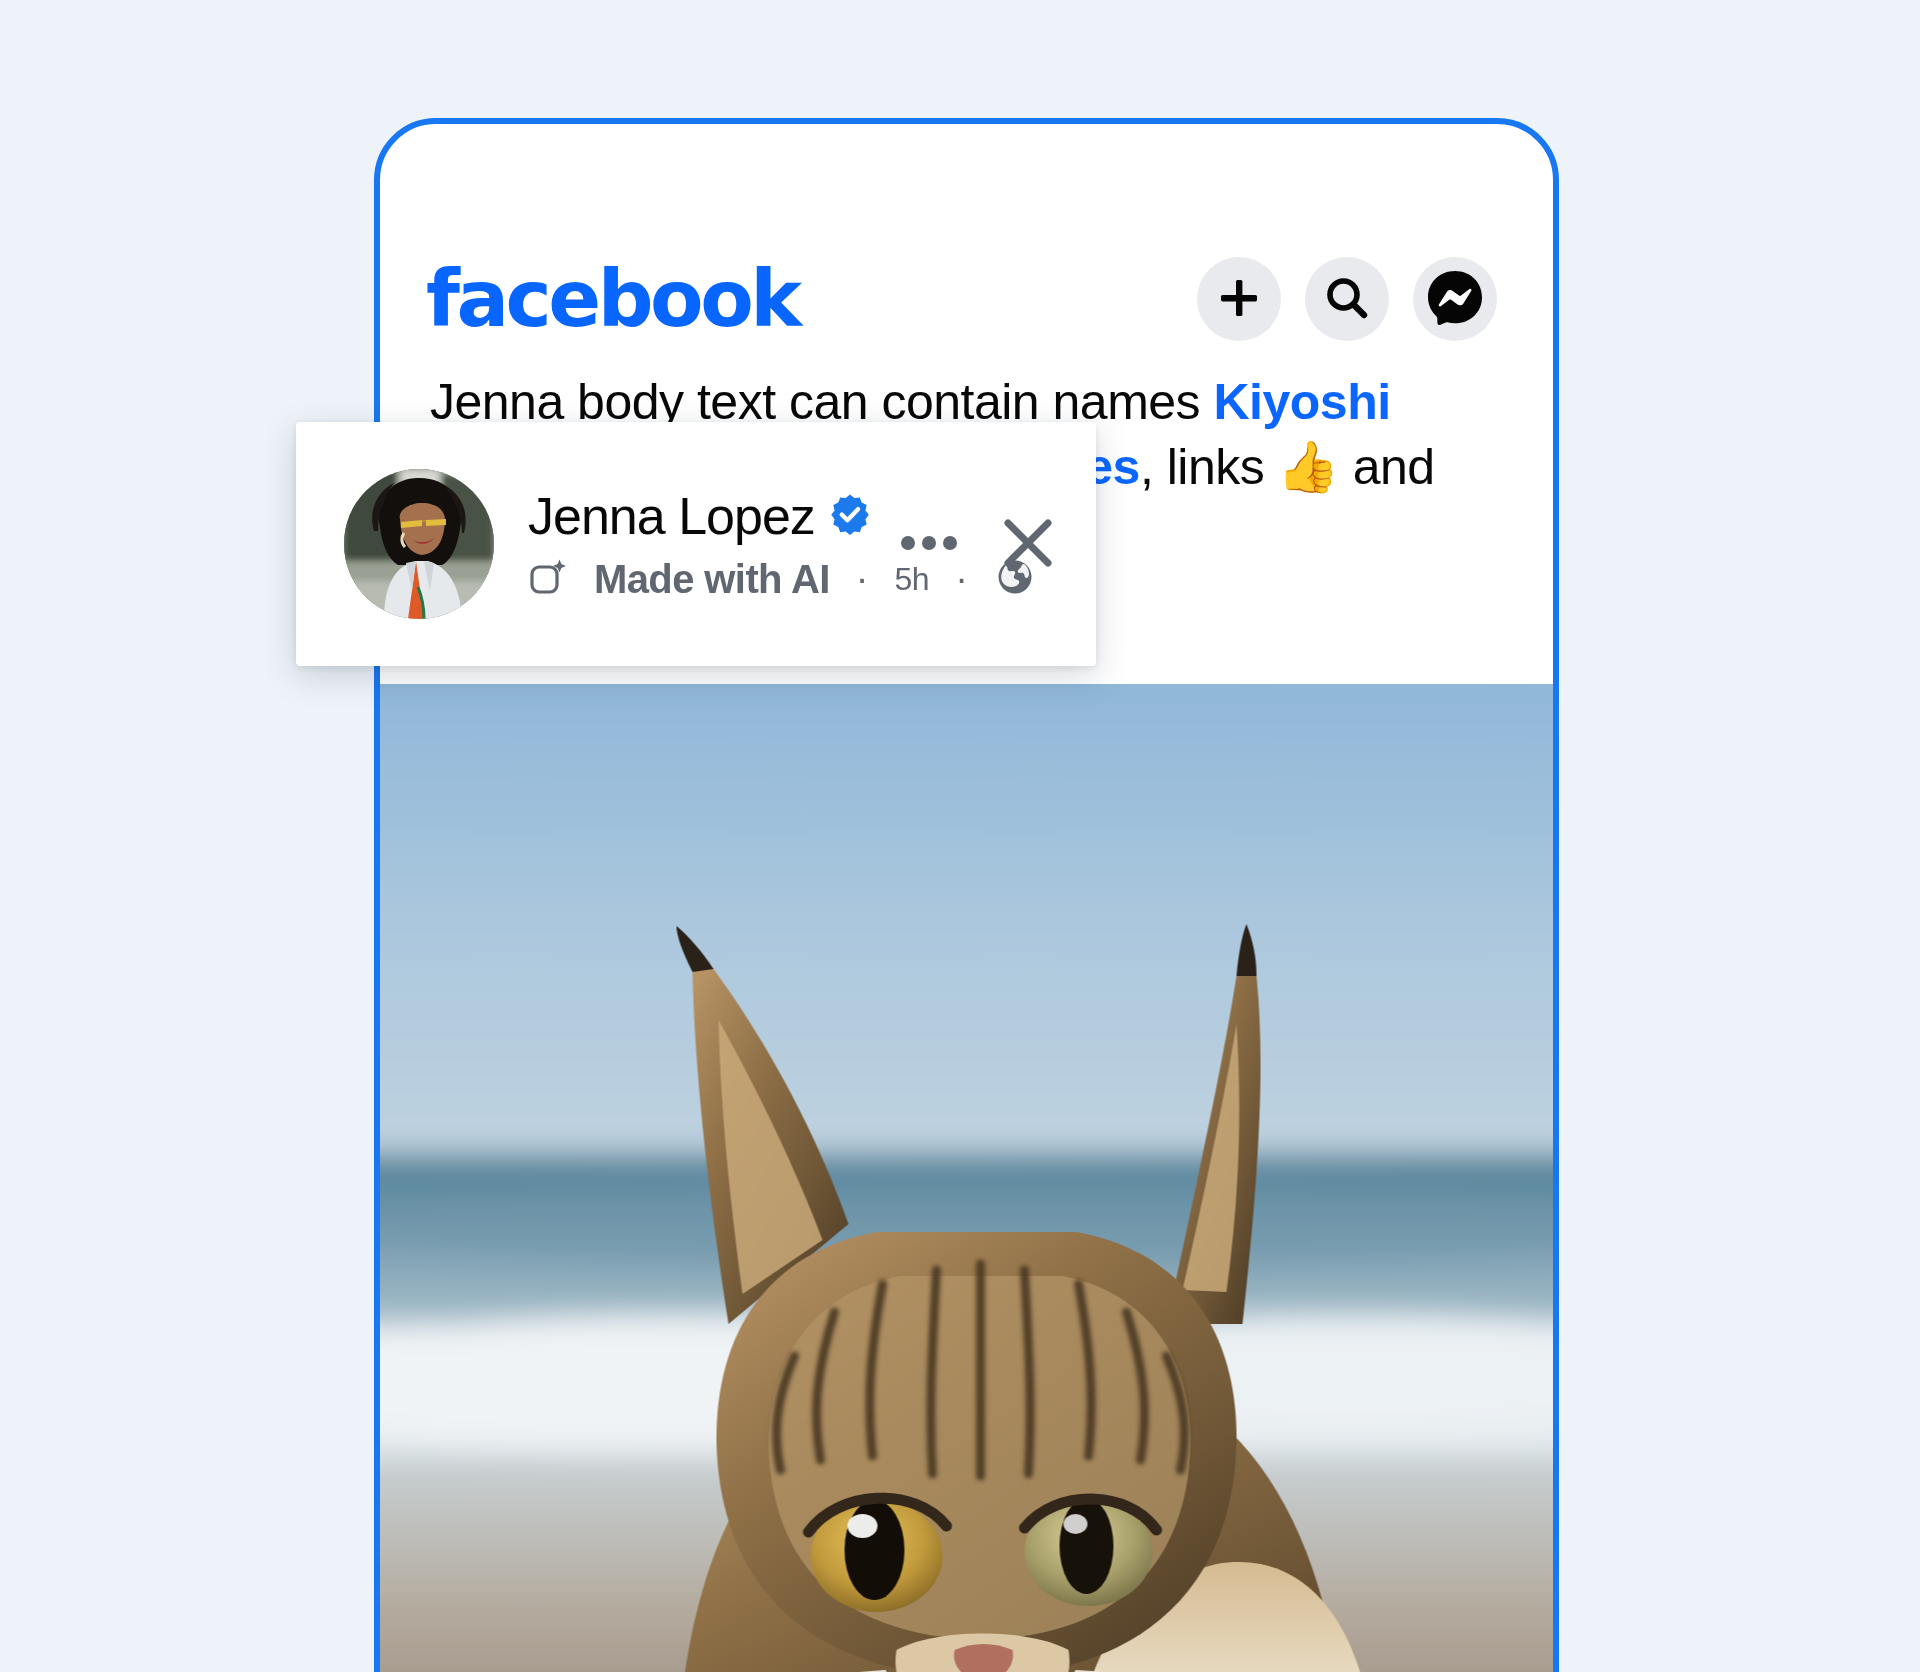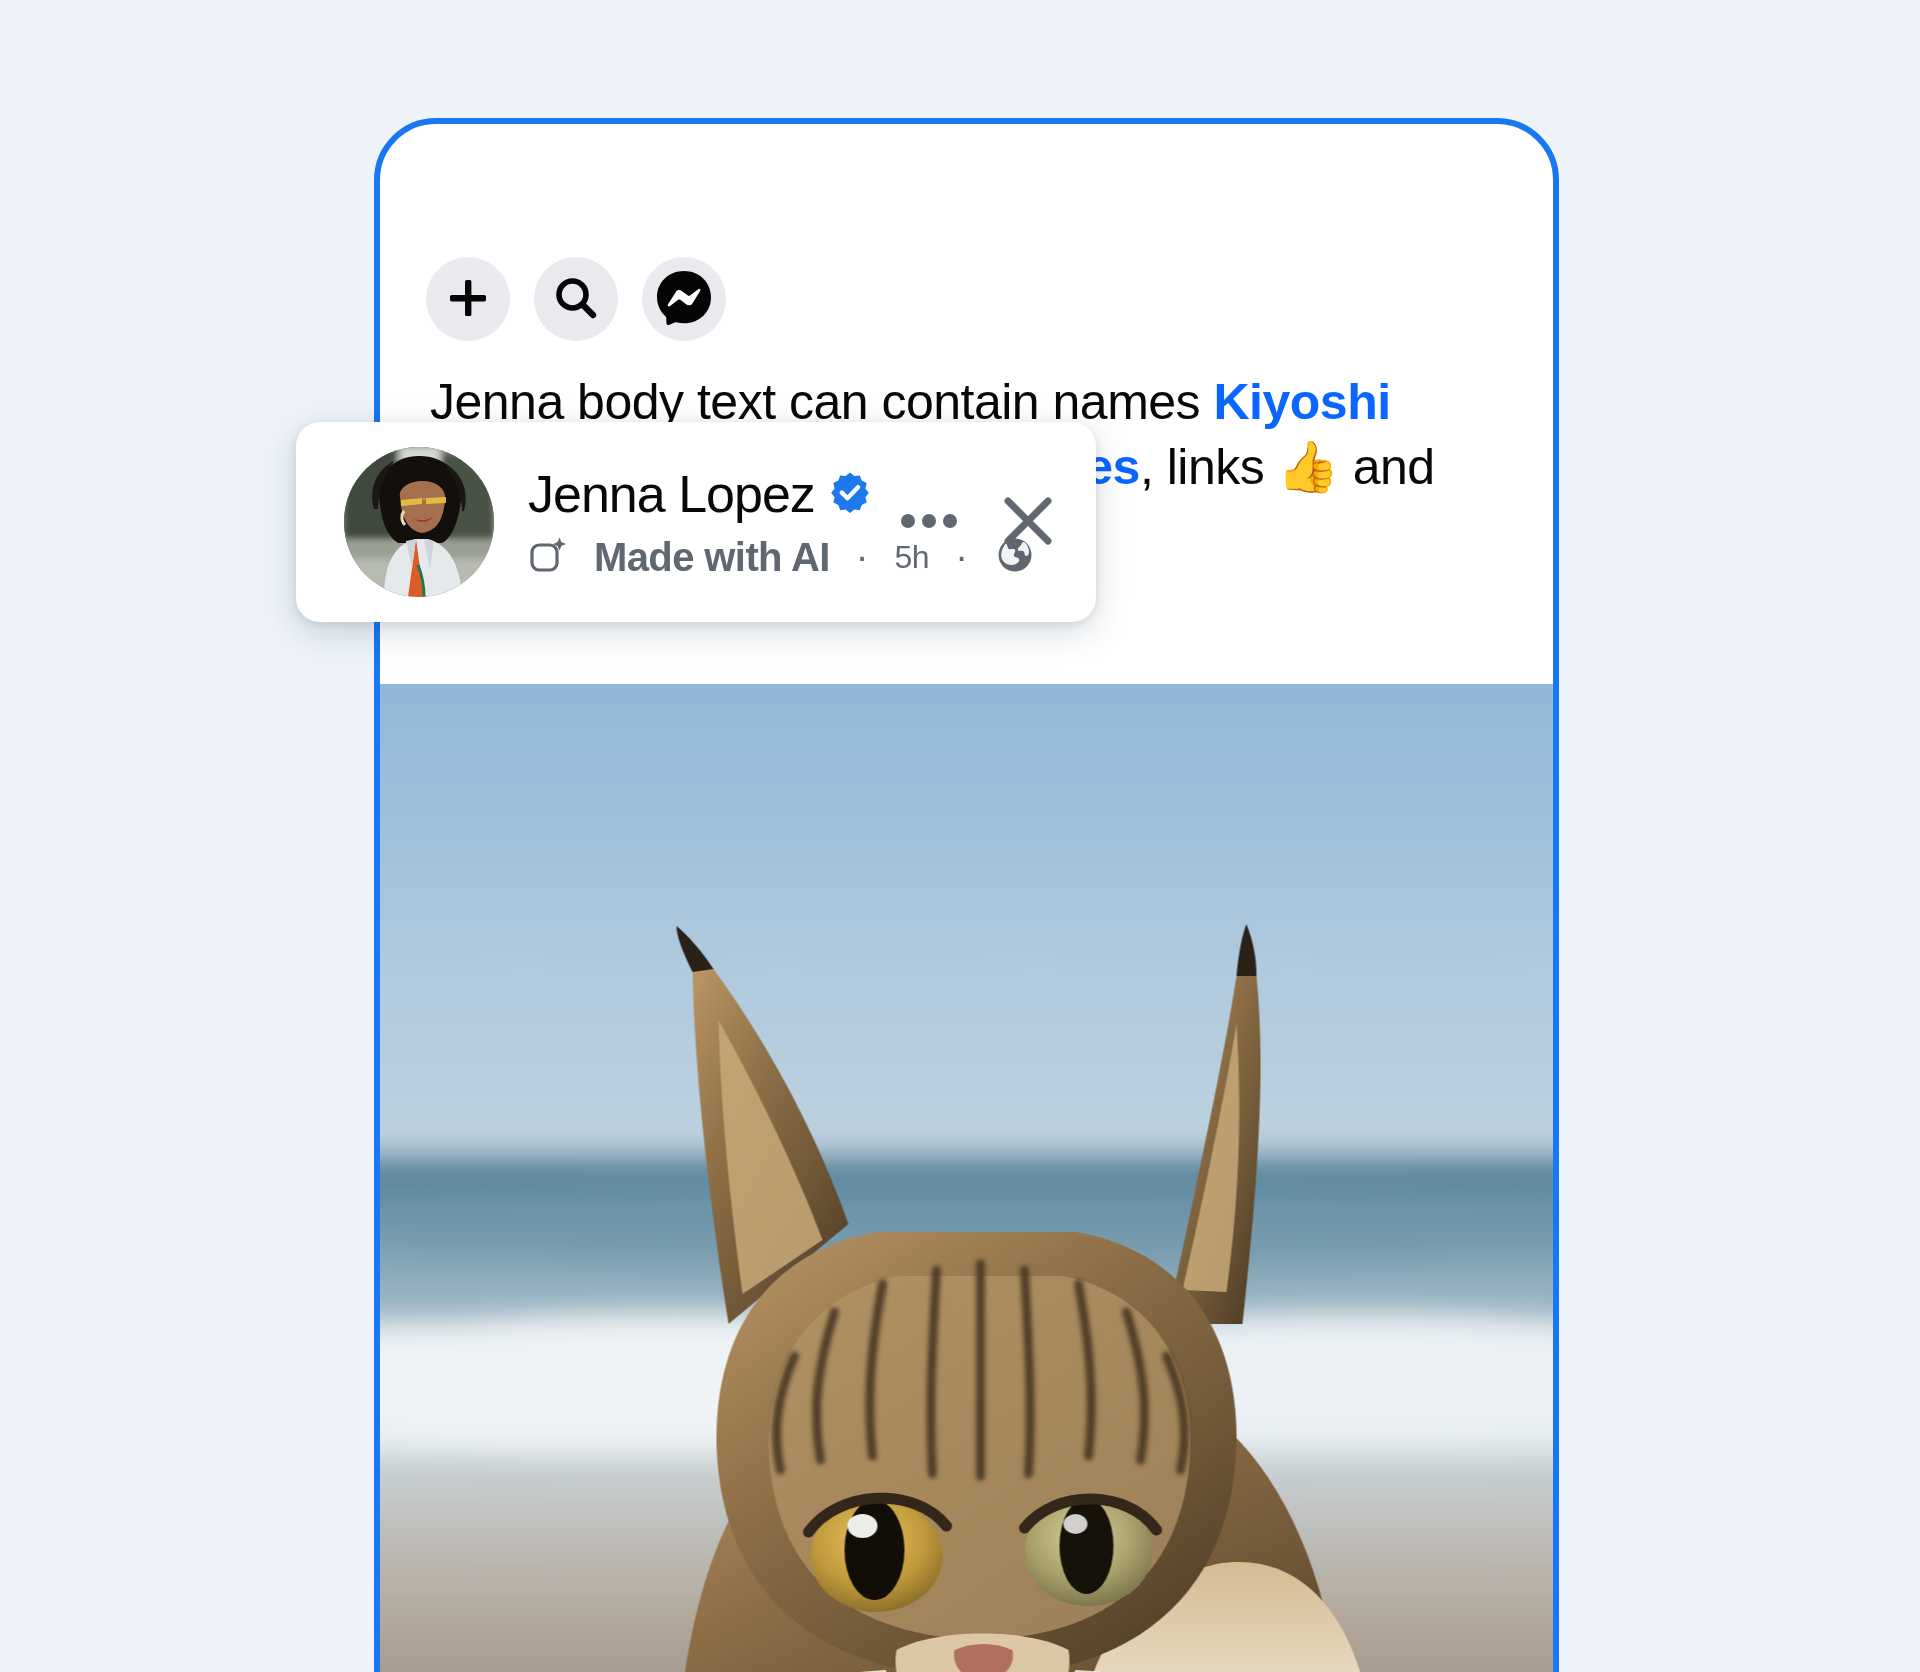--- a/index.html
+++ b/index.html
@@ -136,23 +136,23 @@
     background: #8fb6d4;
   }
   #post-photo svg { display: block; width: 100%; height: 100%; }
 
   
   #callout-card {
     position: absolute;
     left: 296px;
     top: 422px;
     width: 800px;
-    height: 200px;
+    height: 244px;
     background: #ffffff;
-    border-radius: 24px;
+    border-radius: 4px;
     box-shadow: 0 10px 34px rgba(18,35,60,0.17), 0 2px 8px rgba(18,35,60,0.10);
     display: flex;
     align-items: center;
     padding: 0 40px 0 48px;
     z-index: 30;
   }
   #avatar {
     width: 150px; height: 150px;
     border-radius: 50%;
     overflow: hidden;
@@ -207,20 +207,21 @@
     display: flex; align-items: center; justify-content: center;
   }
 </style>
 </head>
 <body>
 
 <div id="phone-frame">
 
 
   <div id="app-header">
+    <div id="fb-wordmark">facebook</div>
     <div id="header-actions">
 
       <button class="circle-btn">
         <span>
           <svg width="44" height="44" viewBox="0 0 44 44">
             <rect x="19" y="4" width="6.4" height="36" rx="1.6" fill="#050505"></rect>
             <rect x="4" y="19" width="36" height="6.4" rx="1.6" fill="#050505"></rect>
           </svg>
         </span>
       </button>

